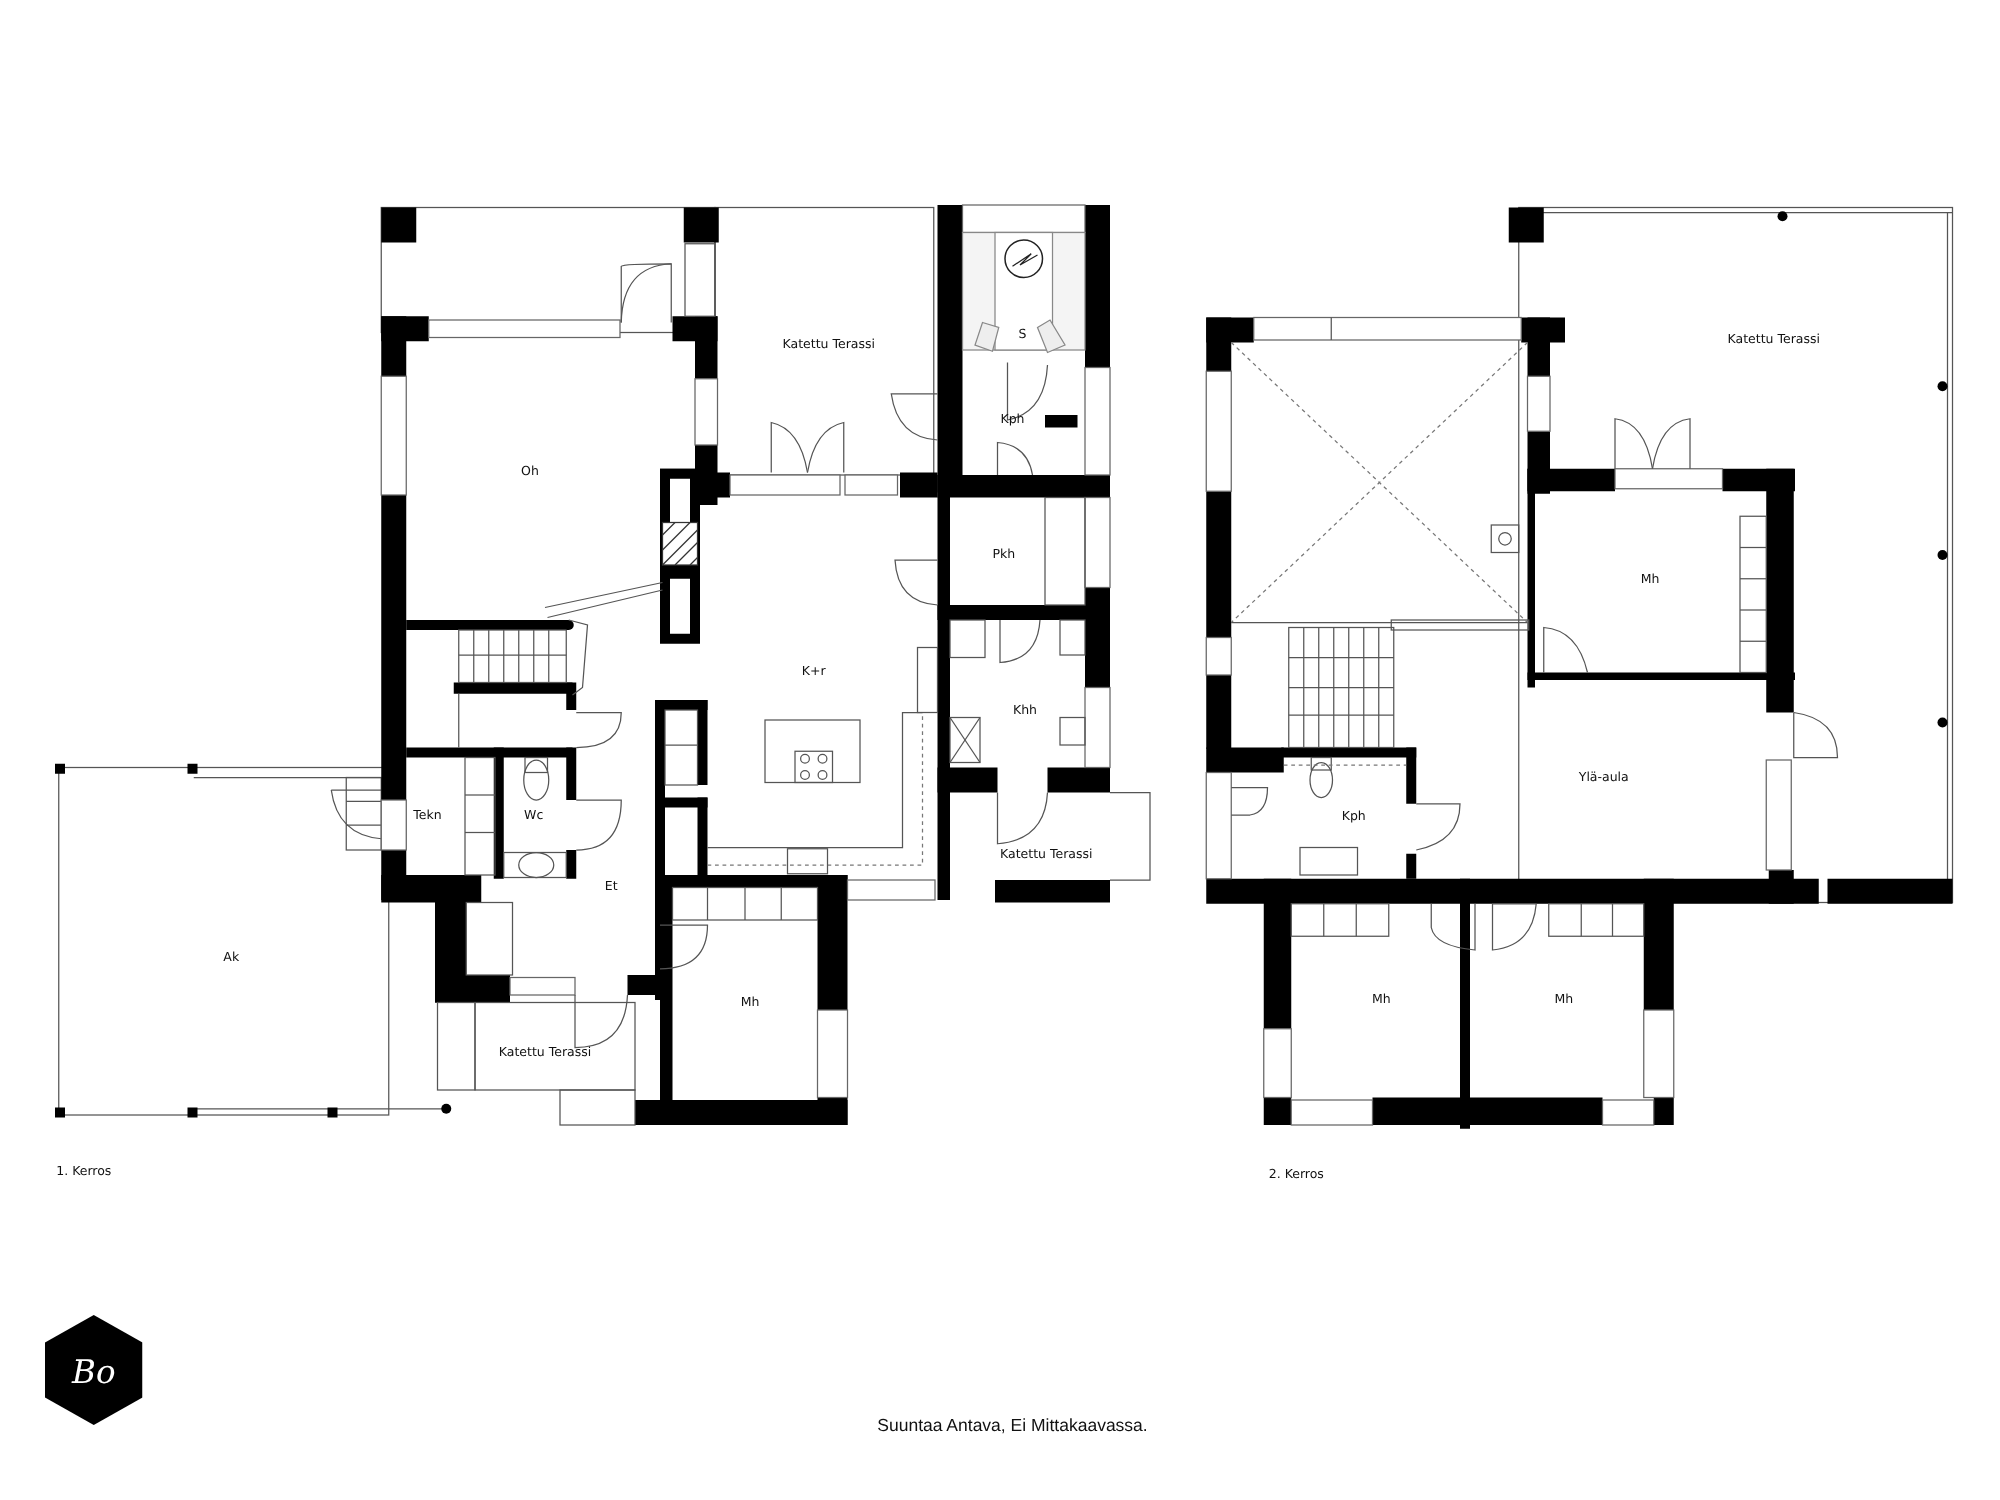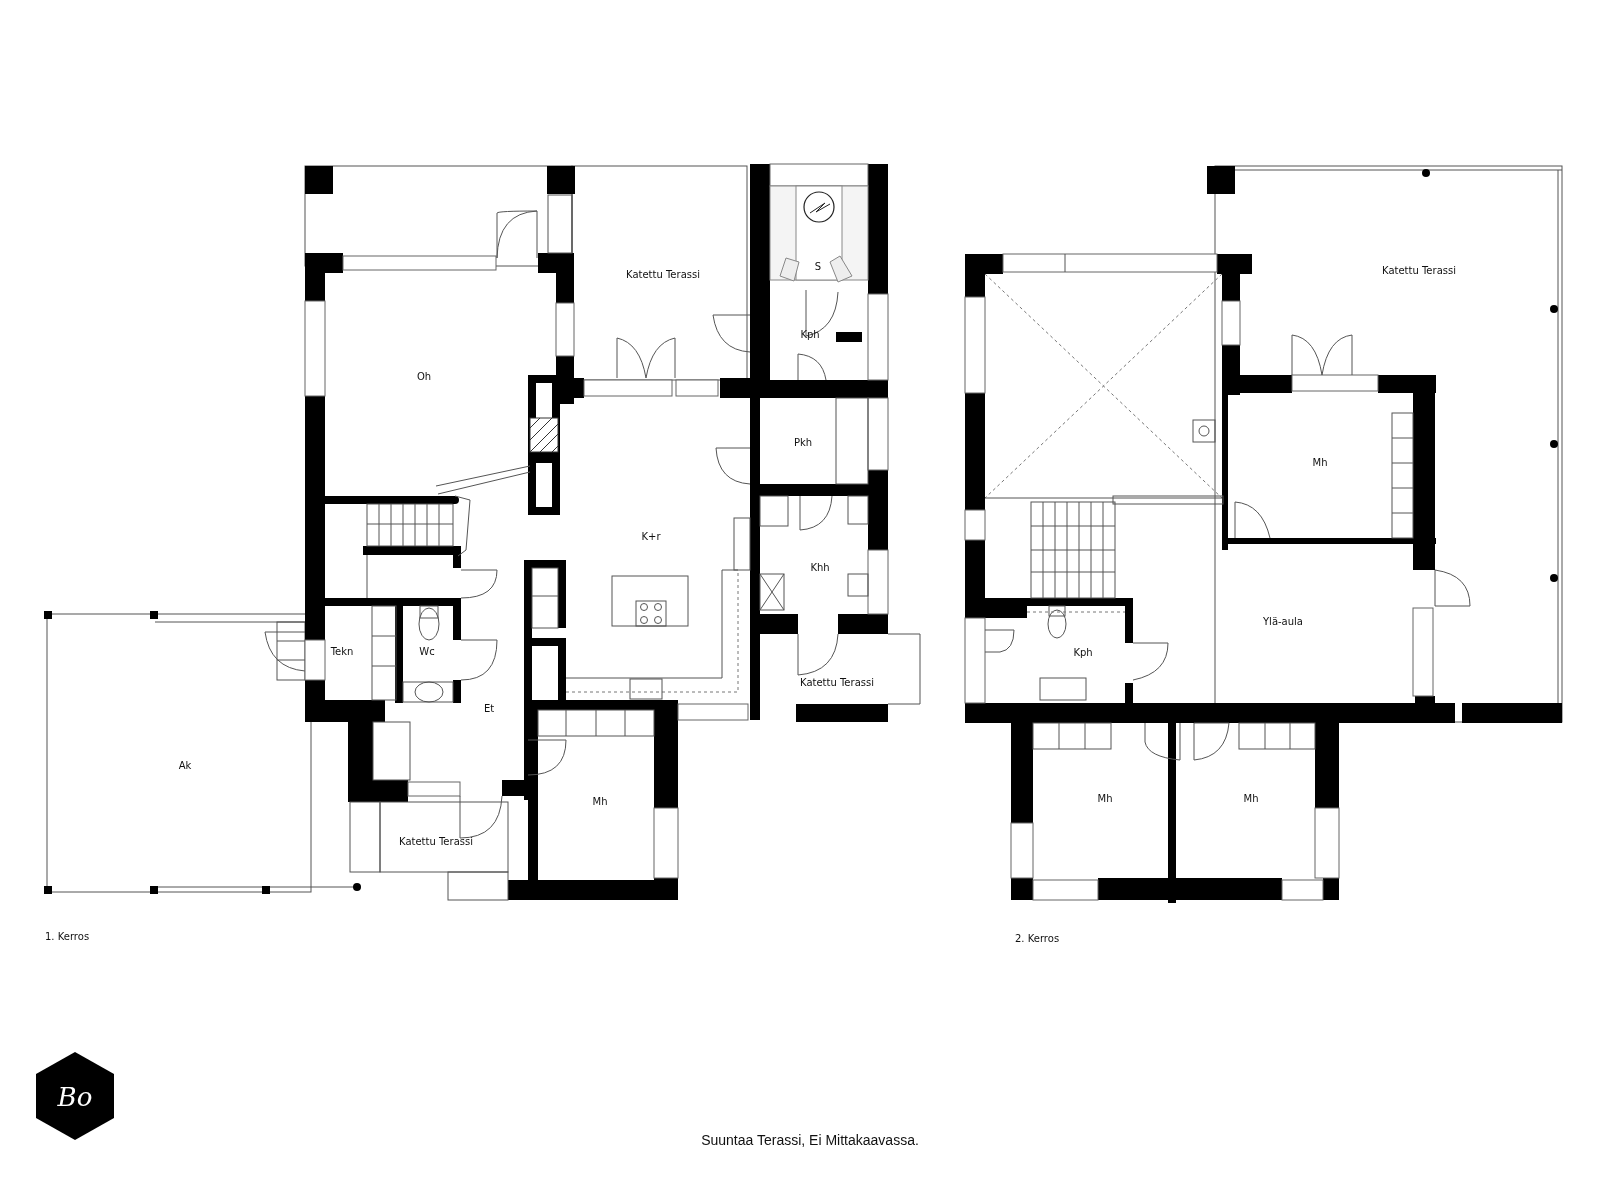--- a/index.html
+++ b/index.html
@@ -333,13 +333,13 @@
     <text x="1251" y="802" class="lbl">Mh</text>
     <text x="1015" y="942" class="flabel">2. Kerros</text>
   </g>
 </svg>
 
 <svg class="logo" viewBox="0 0 78 88" xmlns="http://www.w3.org/2000/svg">
   <polygon points="39,0 78,22 78,66 39,88 0,66 0,22" fill="#000"></polygon>
   <text x="39" y="54" text-anchor="middle" font-family="DejaVu Serif, serif" font-style="italic" font-size="26" fill="#fff">Bo</text>
 </svg>
 
-<div class="footer">Suuntaa Terassi, Ei Mittakaavassa.</div>
+<div class="footer">Suuntaa Antava, Ei Mittakaavassa.</div>
 
 </body></html>

